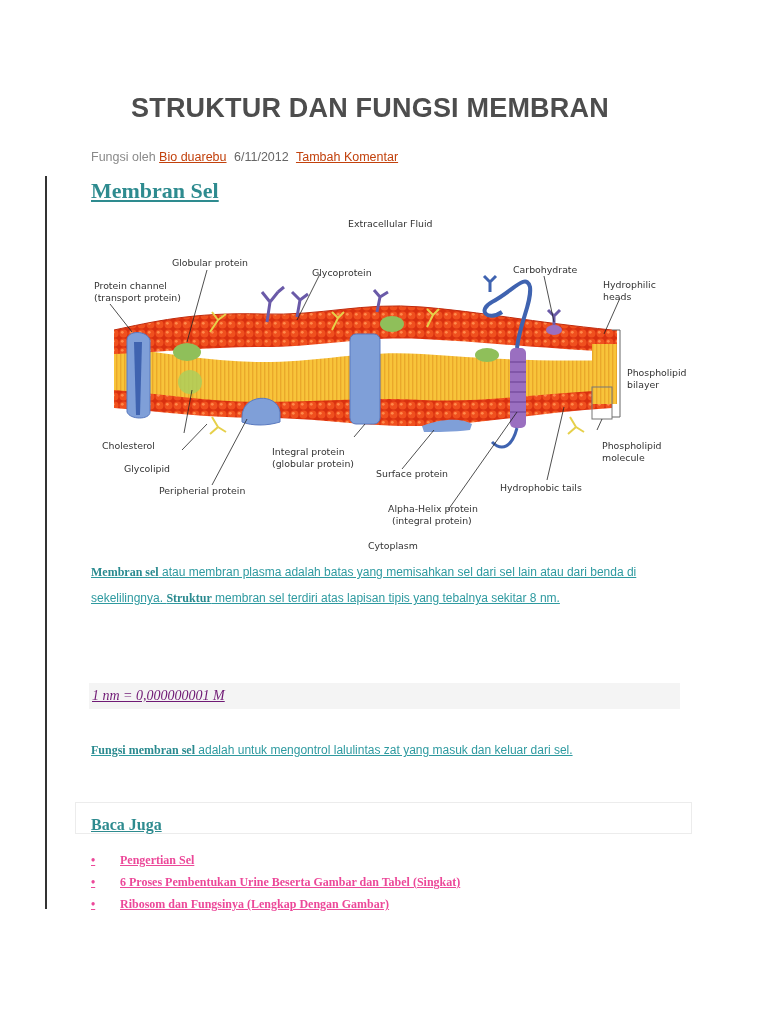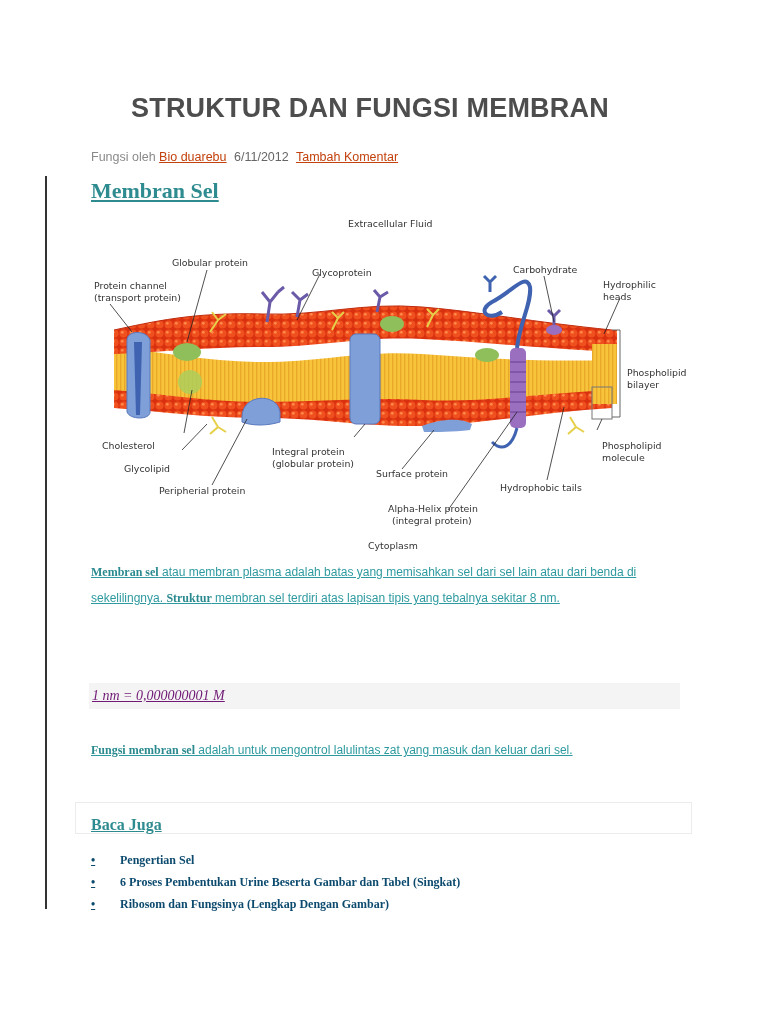--- a/index.html
+++ b/index.html
@@ -59,21 +59,21 @@
   .baca-label {
     position: absolute; left: 91px; top: 816px;
     font-family: "Liberation Serif", serif; font-weight: bold; font-size: 16px;
     color: #2e8b8f; text-decoration: underline; white-space: nowrap;
   }
   .related-list { position: absolute; left: 91px; top: 849px; list-style: none; }
   .related-list li {
     font-family: "Liberation Serif", serif; font-weight: bold; font-size: 12px;
     line-height: 22px; color: #2e8b8f; white-space: nowrap;
   }
-  .related-list li a { color: #0c4a6e; }
+  .related-list li a { color: #ec4899; text-decoration: underline; }
   .related-list .bullet { display: inline-block; width: 29px; text-decoration: underline; }
 </style>
 </head>
 <body>
 
 <h1 class="page-title">STRUKTUR DAN FUNGSI MEMBRAN</h1>
 
 <div class="meta">
   <span>Fungsi oleh</span>
   <a>Bio duarebu</a>

